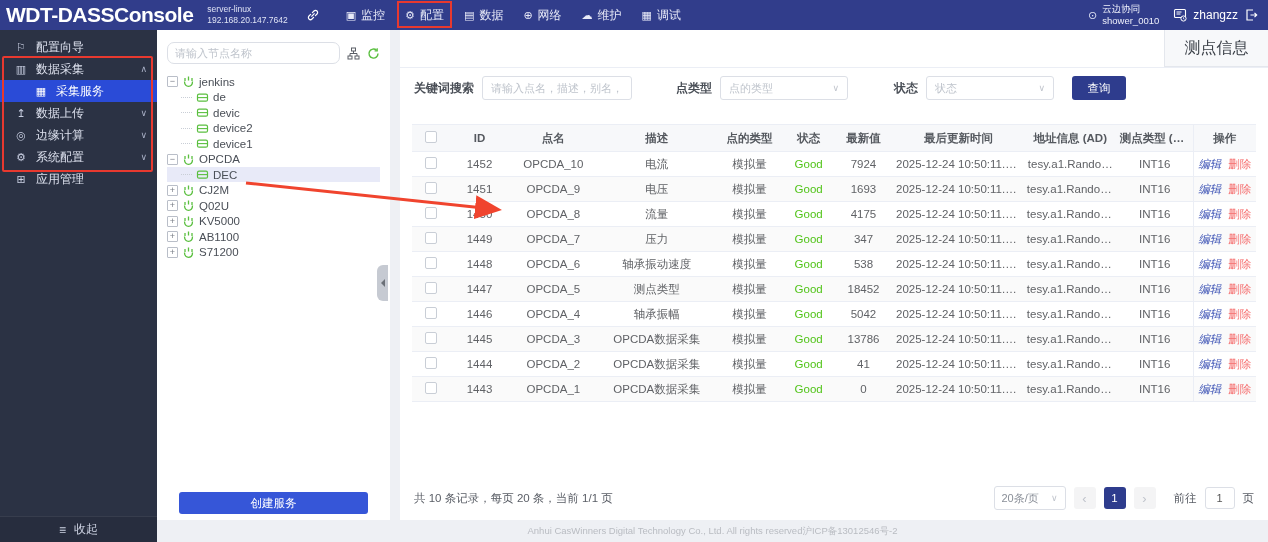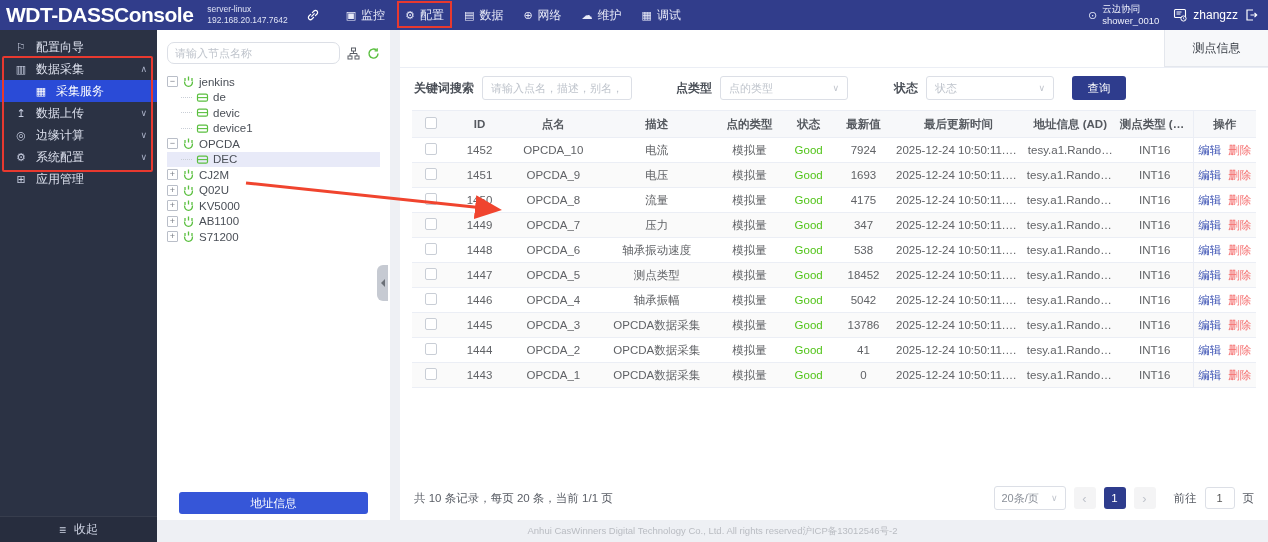--- a/index.html
+++ b/index.html
@@ -54,48 +54,48 @@
   .t-ico { width:13px; height:13px; display:inline-flex; flex:none; }
   .create-btn { position:absolute; left:22px; right:22px; bottom:6px; height:22px; background:#3656d8; color:#fff; font-size:11.5px; border:none; border-radius:3px; cursor:pointer; }
   .panel-handle { position:absolute; right:2px; top:235px; width:11px; height:36px; background:#c6cad2; border-radius:6px 0 0 6px; display:flex; align-items:center; justify-content:center; cursor:pointer; }
   .panel-handle::before { content:""; border:4px solid transparent; border-right-color:#6b7077; margin-left:-4px; }
 
   
   .main-panel { flex:1; background:#fff; margin-left:10px; display:flex; flex-direction:column; min-width:0; }
   .panel-header { height:38px; border-bottom:1px solid #ebeef5; display:flex; align-items:stretch; }
   .dev-meta { display:flex; align-items:center; gap:14px; padding-left:14px; font-size:12px; color:#444; font-weight:700; }
   .dev-meta .ok { color:#52c41a; }
-  .tab { margin-left:auto; width:104px; background:#f7f8fa; border-left:1px solid #e4e7ed; border-bottom:1px solid #e4e7ed; display:flex; align-items:center; justify-content:center; font-size:12px; color:#3a3f47; cursor:pointer; }
+  .tab { margin-left:auto; width:104px; background:#f7f8fa; border-left:1px solid #e4e7ed; border-bottom:1px solid #e4e7ed; display:flex; align-items:center; justify-content:center; font-size:16px; color:#3a3f47; cursor:pointer; }
 
   .filter-row { height:40px; display:flex; align-items:center; gap:8px; padding:0 14px; }
   .f-label { font-size:12px; color:#4a4f57; font-weight:700; white-space:nowrap; }
   .f-input { width:150px; height:24px; border:1px solid #dcdfe6; border-radius:3px; font-size:11px; padding:0 8px; outline:none; color:#333; }
   .f-input::placeholder { color:#bfc4cc; }
   .f-select { width:128px; height:24px; border:1px solid #dcdfe6; border-radius:3px; font-size:11px; color:#bfc4cc; display:flex; align-items:center; padding:0 8px; cursor:pointer; }
   .f-select .chev { margin-left:auto; color:#c0c4cc; font-size:9px; }
   .gap2 { width:28px; } .gap3 { width:30px; }
   .search-btn { margin-left:auto; margin-right:128px; width:54px; height:24px; background:#2e3c8d; color:#fff; border:none; border-radius:3px; font-size:11.5px; cursor:pointer; }
 
   .actions-row { display:flex; gap:9px; padding:6px 14px 8px; }
   .act-btn { height:22px; padding:0 11px; border:none; border-radius:3px; font-size:11px; color:#fff; cursor:pointer; white-space:nowrap; }
   .act-btn.primary { background:#2e3c8d; }
   .act-btn.danger { background:#f56c6c; }
   .act-btn.danger-disabled { background:#f8b9b9; cursor:not-allowed; }
 
   
-  .tbl { margin:2px 12px 0; border-top:1px solid #ebeef5; }
+  .tbl { margin:16px 12px 0; border-top:1px solid #ebeef5; }
   .trow { display:flex; align-items:center; border-bottom:1px solid #ebeef5; }
   .trow.head { height:27px; background:#f7f8fa; }
   .trow.body { height:25px; background:#fff; }
   .trow.body.alt { background:#fafafa; }
   .tcell { font-size:11.5px; color:#606266; text-align:center; overflow:hidden; white-space:nowrap; text-overflow:ellipsis; padding:0 3px; }
   .trow.head .tcell { font-weight:700; color:#55595f; }
   .tcell.ops { border-left:1px solid #ebeef5; align-self:stretch; display:flex; align-items:center; justify-content:center; gap:7px; }
   .status-good { color:#52c41a; }
-  .lnk-edit { color:#3a50b4; cursor:pointer; }
+  .lnk-edit { color:#3a50b4; cursor:pointer;font-style:italic; }
   .lnk-del { color:#f56c6c; cursor:pointer; }
   .cbx { width:12px; height:12px; border:1px solid #c9ced6; border-radius:2px; background:#fff; display:inline-block; cursor:pointer; }
 
   .flex-spacer { flex:1; }
 
   
   .pag-row { display:flex; align-items:center; padding:0 14px 10px; font-size:11.5px; color:#5a5e66; }
   .pag-right { margin-left:auto; display:flex; align-items:center; gap:8px; }
   .size-select { width:72px; height:24px; border:1px solid #dcdfe6; border-radius:3px; display:flex; align-items:center; padding:0 7px; font-size:11px; color:#8a8f98; cursor:pointer; }
   .size-select .chev { margin-left:auto; color:#c0c4cc; font-size:9px; }
@@ -274,20 +274,30 @@
               <span>devic</span>
             </div>
             <div class="tree-node lvl1">
               <span class="dotlead"></span>
               <span class="t-ico">
                 <svg viewBox="0 0 13 13" width="13" height="13">
                   <rect x="1.5" y="3.2" width="10" height="7" rx="1.5" stroke="#5abf3f" stroke-width="1.2" fill="none"></rect>
                   <path d="M1.5 6.6h10" stroke="#5abf3f" stroke-width="1.1"></path>
                 </svg>
               </span>
+              <span>device2</span>
+            </div>
+            <div class="tree-node lvl1">
+              <span class="dotlead"></span>
+              <span class="t-ico">
+                <svg viewBox="0 0 13 13" width="13" height="13">
+                  <rect x="1.5" y="3.2" width="10" height="7" rx="1.5" stroke="#5abf3f" stroke-width="1.2" fill="none"></rect>
+                  <path d="M1.5 6.6h10" stroke="#5abf3f" stroke-width="1.1"></path>
+                </svg>
+              </span>
               <span>device1</span>
             </div>
             <div class="tree-node lvl0">
               <span class="expander">−</span>
               <span class="t-ico">
                 <svg viewBox="0 0 13 13" width="13" height="13">
                   <path d="M6.5 1.5v4M3 3v3M10 3v3" stroke="#5abf3f" stroke-width="1.3" fill="none"></path>
                   <path d="M2.5 6.5c0 3 1.8 4.8 4 4.8s4-1.8 4-4.8" stroke="#5abf3f" stroke-width="1.3" fill="none"></path>
                 </svg>
               </span>
@@ -347,21 +357,21 @@
               <span class="expander">+</span>
               <span class="t-ico">
                 <svg viewBox="0 0 13 13" width="13" height="13">
                   <path d="M6.5 1.5v4M3 3v3M10 3v3" stroke="#5abf3f" stroke-width="1.3" fill="none"></path>
                   <path d="M2.5 6.5c0 3 1.8 4.8 4 4.8s4-1.8 4-4.8" stroke="#5abf3f" stroke-width="1.3" fill="none"></path>
                 </svg>
               </span>
               <span>S71200</span>
             </div>
           </div>
-        <button class="create-btn">地址信息</button>
+        <button class="create-btn">创建服务</button>
         <div class="panel-handle"></div>
       </div>
 
       <div class="main-panel">
         <div class="panel-header">
           <div class="tab">测点信息</div>
         </div>
 
         <div class="filter-row">
           <span class="f-label">关键词搜索</span>

